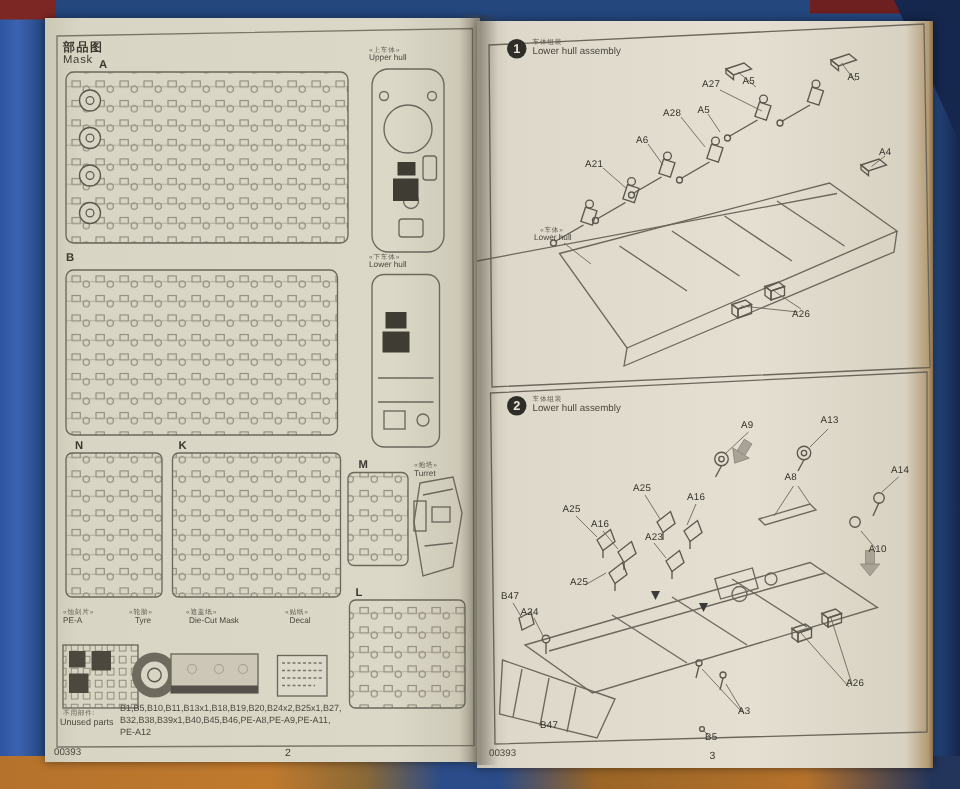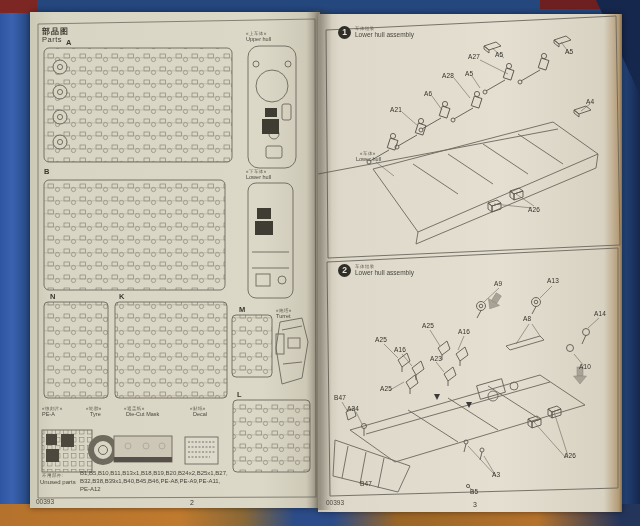--- a/index.html
+++ b/index.html
@@ -136,21 +136,21 @@
       <rect x="155" y="425" width="33" height="27" fill="#dedacb" stroke="#6b675c" stroke-width="0.9"></rect>
       <g stroke="#77736a" stroke-width="1" stroke-dasharray="2,1.5">
         <line x1="158" y1="430" x2="185" y2="430"></line>
           <line x1="158" y1="435" x2="185" y2="435"></line>
         <line x1="158" y1="440" x2="185" y2="440"></line>
           <line x1="158" y1="445" x2="180" y2="445"></line>
       </g>
     </svg>
 
     <span class="t title-cn" style="left:12px;top:14px">部品图</span>
-    <span class="t title-en" style="left:12px;top:23px">Parts</span>
+    <span class="t title-en" style="left:12px;top:23px">Mask</span>
 
     <span class="t sprue" style="left:36px;top:26px">A</span>
     <span class="t sprue" style="left:14px;top:155px">B</span>
     <span class="t sprue" style="left:20px;top:280px">N</span>
     <span class="t sprue" style="left:89px;top:280px">K</span>
     <span class="t sprue" style="left:209px;top:293px">M</span>
     <span class="t sprue" style="left:207px;top:378px">L</span>
 
     <span class="t cn" style="left:216px;top:18px">«上车体»</span>
     <span class="t en" style="left:216px;top:24px">Upper hull</span>

